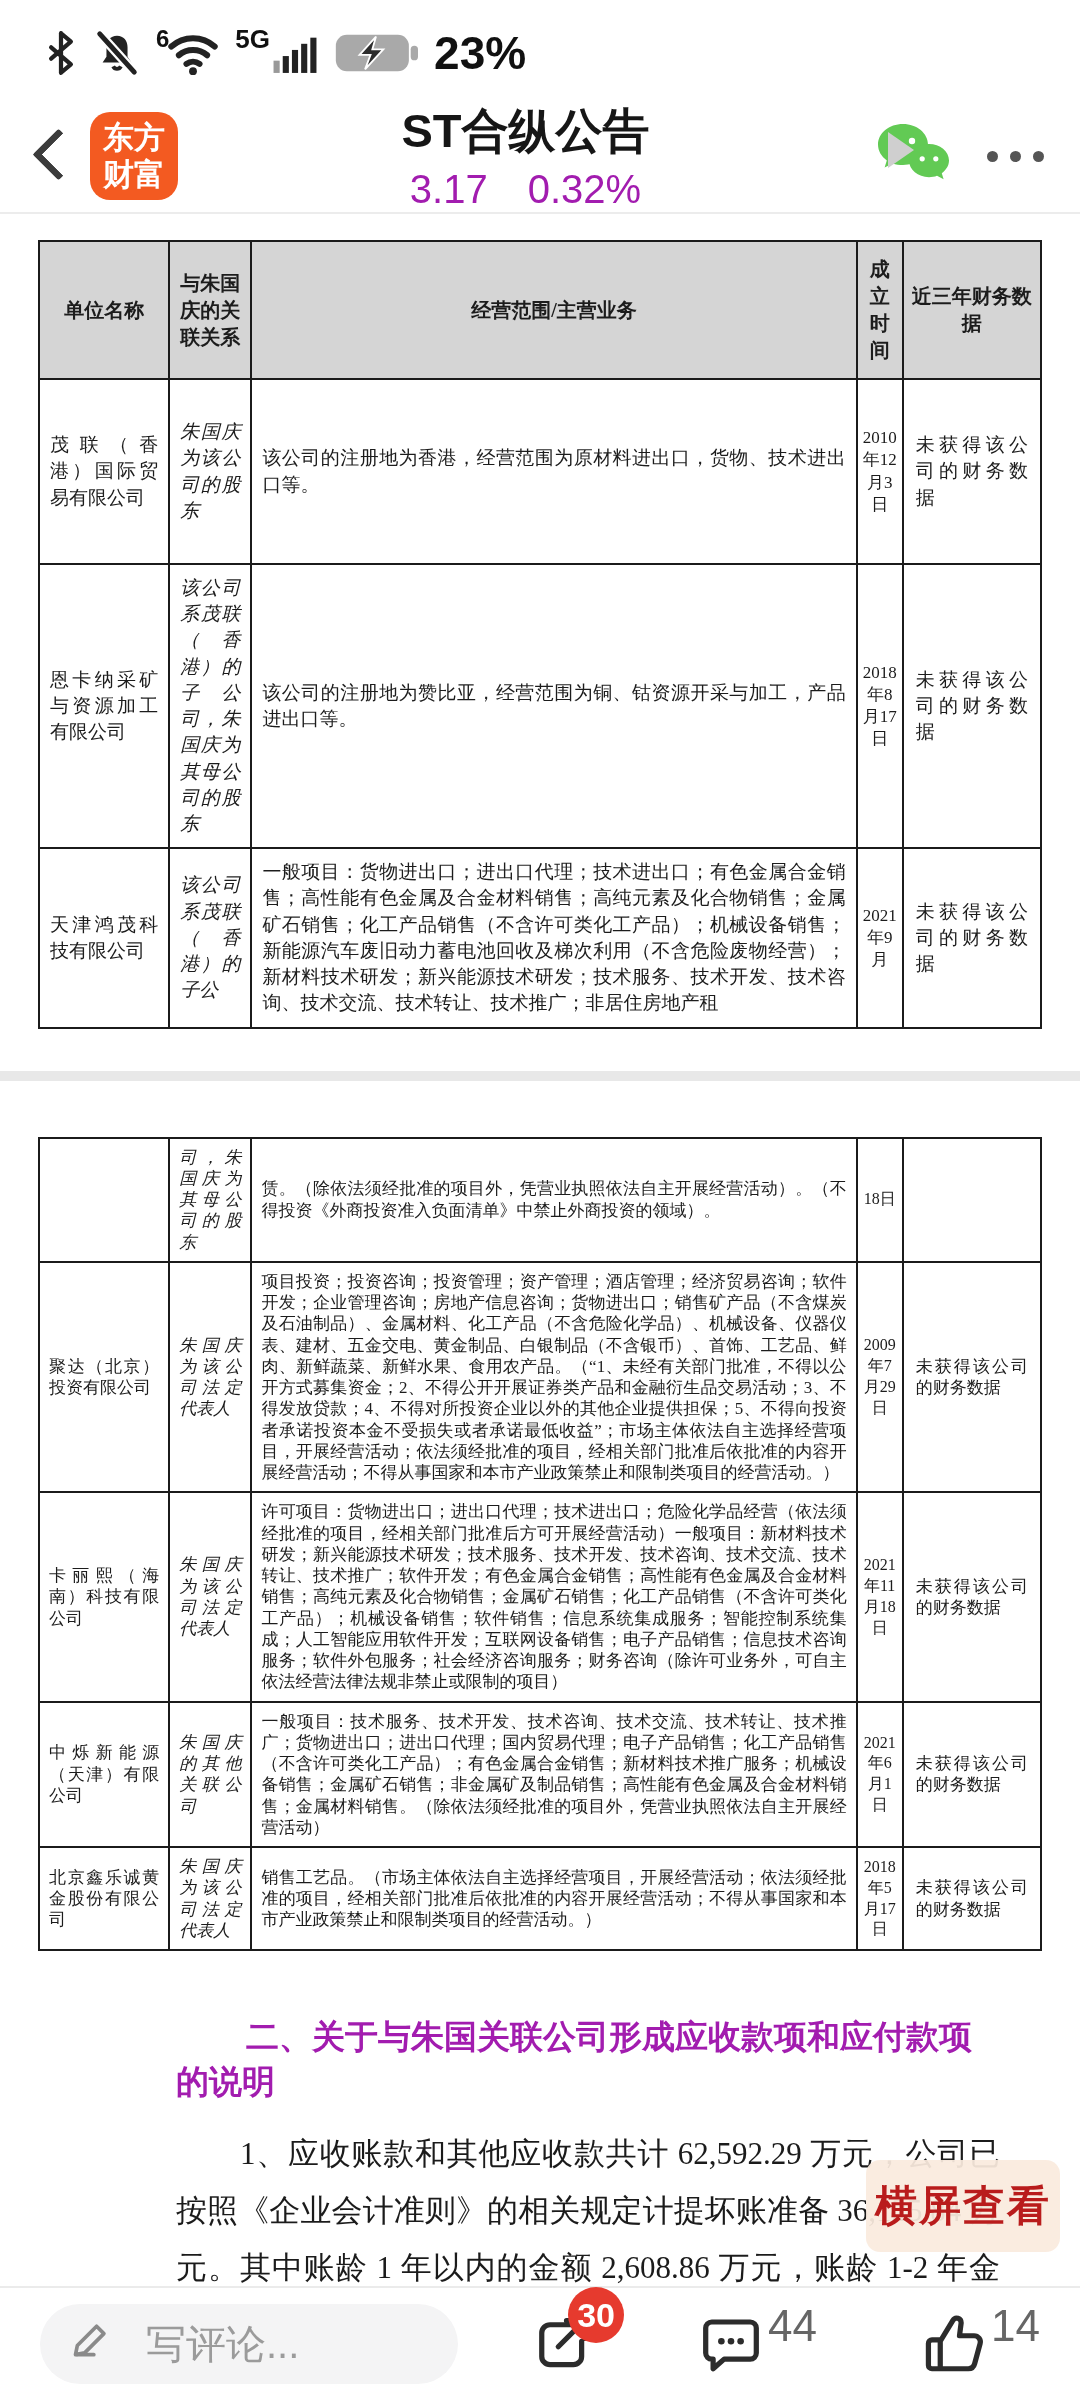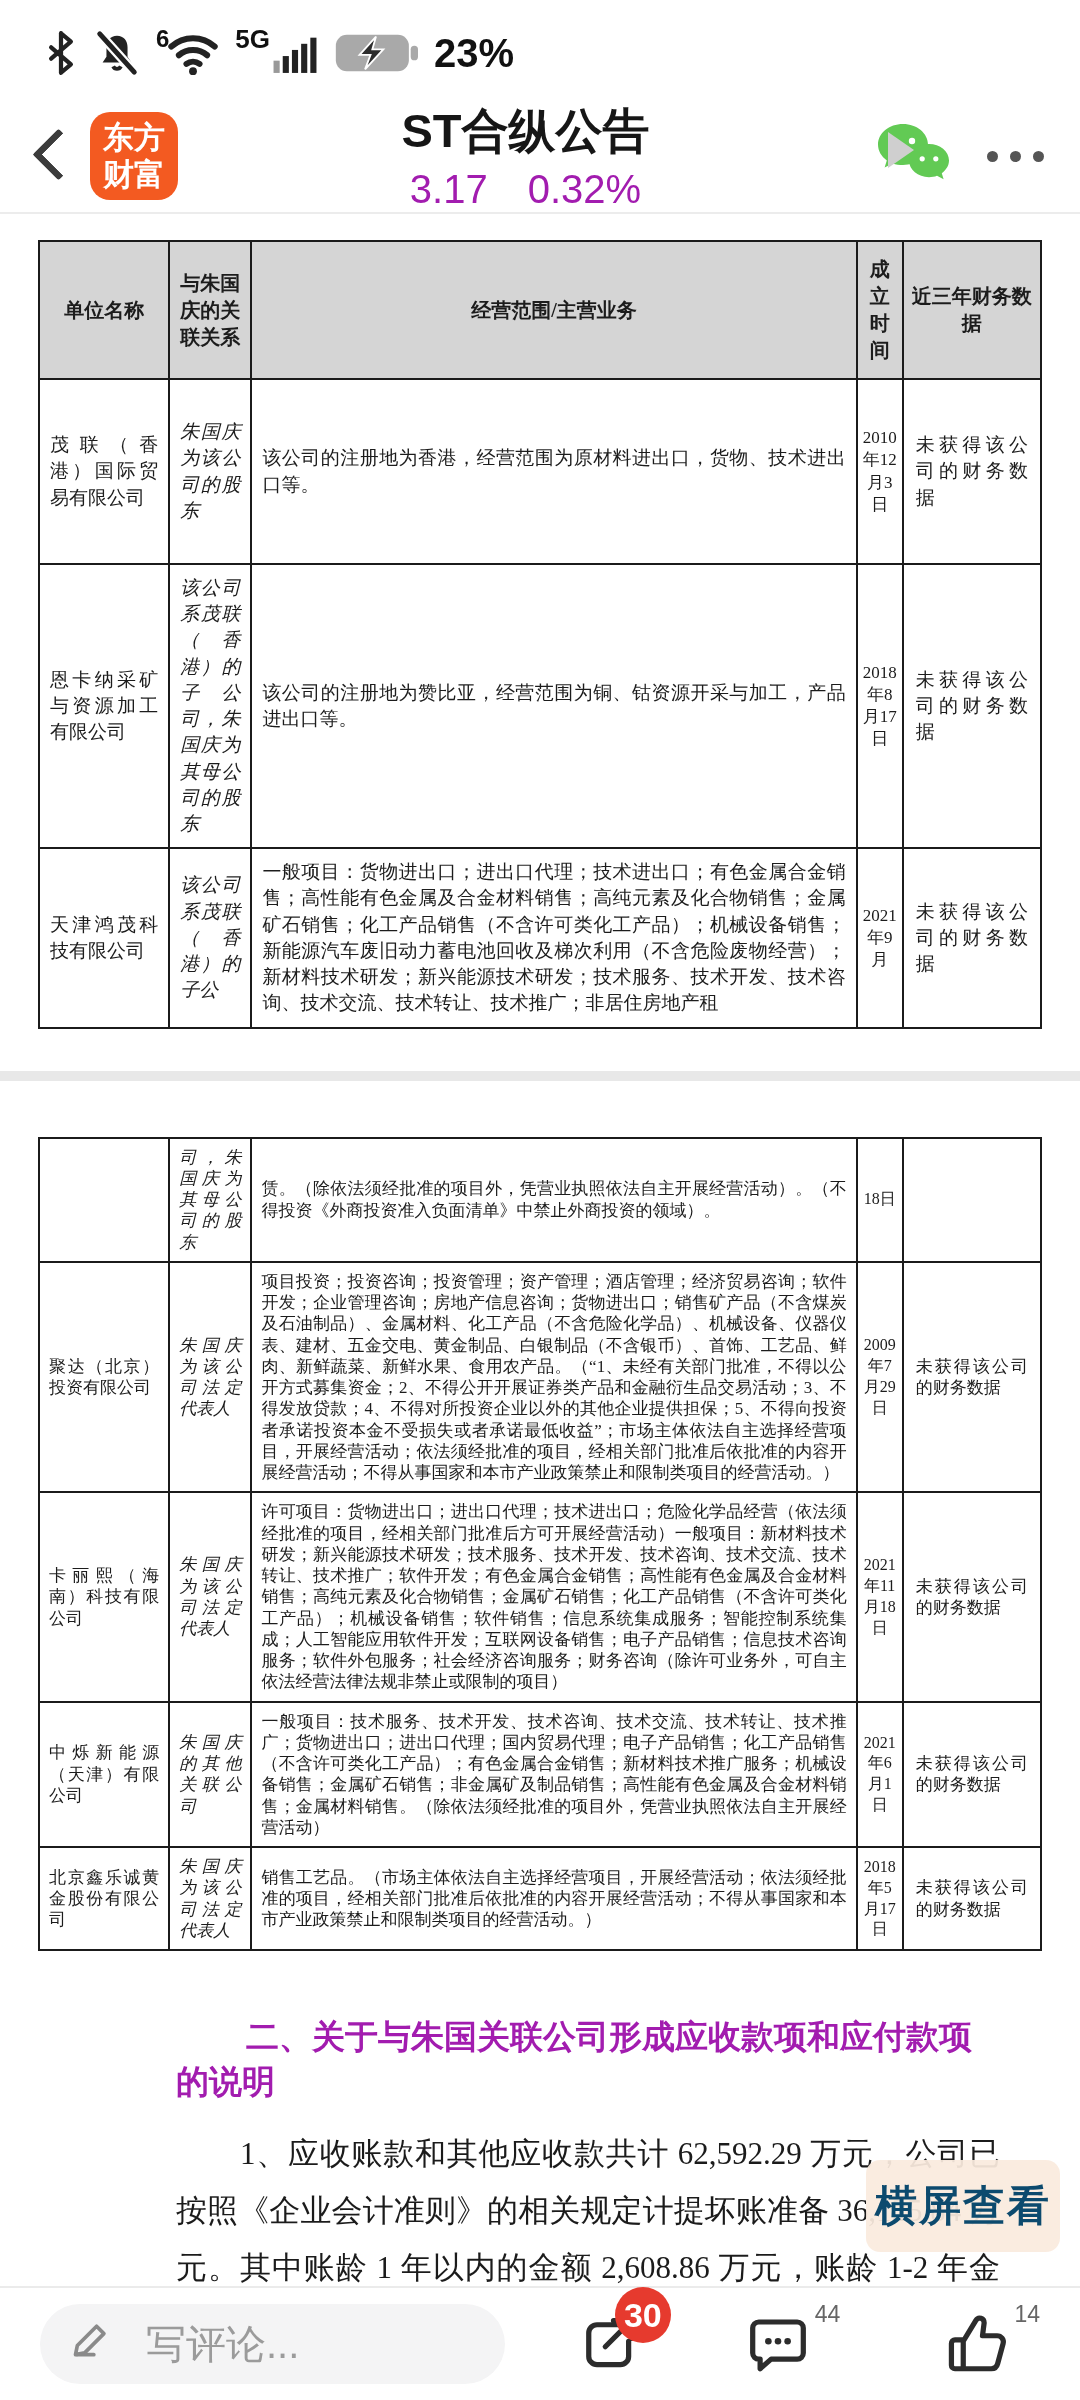--- a/index.html
+++ b/index.html
@@ -13,21 +13,21 @@
   .notif-icon{width:52px;height:52px;border-radius:12px;display:flex;align-items:center;justify-content:center;overflow:hidden;}
   .alarm{background:none;}
   .heart-app{background:#f4813f;color:#fff;font-size:34px;}
   .photo1{background:linear-gradient(135deg,#c9b27a 0%,#8a8a55 55%,#5d6b46 100%);}
   .photo2{background:linear-gradient(180deg,#cfd3d6 0%,#8e9499 60%,#62686d 100%);}
   .stripe-app{background:#f08a3c;position:relative;}
   .stripe-app::before{content:"";position:absolute;inset:0;
      background:repeating-linear-gradient(115deg,transparent 0 10px,#fff 10px 18px);}
   .sb-right{display:flex;align-items:center;gap:16px;}
   .sb-right svg{display:block;}
-  .sb-pct{font-size:40px;font-weight:600;}
+  .sb-pct{font-size:46px;font-weight:600;}
   .wifi-wrap{display:flex;align-items:flex-start;}
   .wifi-six{font-size:24px;font-weight:700;margin-right:-2px;margin-top:-4px;}
   .fiveg-wrap{display:flex;align-items:flex-start;gap:2px;}
   .fiveg-label{font-size:26px;font-weight:700;margin-top:-6px;}
   
   .app-header{position:relative;height:114px;display:flex;align-items:center;
               padding:0 30px;box-sizing:border-box;border-bottom:2px solid #ececec;background:#fff;}
   .back{width:46px;height:64px;position:relative;flex:0 0 auto;}
   .back::before{content:"";position:absolute;left:10px;top:12px;width:30px;height:30px;
      border-left:7px solid #3c3c3c;border-bottom:7px solid #3c3c3c;transform:rotate(45deg);border-radius:3px;}
@@ -61,31 +61,31 @@
   .t2 td:nth-child(4){font-size:16px;}
   .doctbl td:nth-child(5){text-align:justify;padding-left:12px;padding-right:12px;}
   .t1 tr:nth-child(2) td{height:185px;}
   .t1 tr:nth-child(3) td{height:250px;}
   .t2 tr:nth-child(1) td{height:120px;}
   .section{margin:64px 42px 0 138px;}
   .sec-heading{font-size:33px;font-weight:700;text-indent:70px;color:#a21caf;}
   .sec-para{margin-top:20px;font-size:31px;line-height:57px;text-align:justify;text-indent:64px;color:#1b1b1b;}
   
   .landscape-btn{position:absolute;left:866px;top:2160px;width:194px;height:92px;border-radius:14px;
-     background:rgba(250,235,222,0.93);color:#0c4a6e;font-size:42px;font-weight:600;
+     background:rgba(250,235,222,0.93);color:#b91c1c;font-size:42px;font-weight:600;
      display:flex;align-items:center;justify-content:center;letter-spacing:2px;
      font-family:"Liberation Sans","DejaVu Sans",sans-serif;}
   
   .bottom-bar{position:absolute;left:0;bottom:0;width:100%;height:114px;background:#fff;
       border-top:2px solid #ebebeb;display:flex;align-items:center;padding:0 40px;box-sizing:border-box;}
   .comment-pill{width:610px;height:80px;background:#f4f4f5;border-radius:44px;display:flex;
       align-items:center;padding:0 30px;box-sizing:border-box;gap:32px;color:#9b9b9b;font-size:40px;}
   .bb-icons{display:flex;align-items:flex-start;gap:104px;margin-left:70px;}
   .bb-item{position:relative;display:flex;align-items:flex-start;}
-  .bb-count{font-size:23px;color:#666;margin:-10px 0 0 4px;font-weight:500;}
+  .bb-count{font-size:44px;color:#666;margin:-10px 0 0 4px;font-weight:500;}
   .badge{position:absolute;top:-24px;left:40px;min-width:56px;height:56px;border-radius:28px;
       background:#e63a2e;color:#fff;font-size:34px;font-weight:600;display:flex;align-items:center;
       justify-content:center;padding:0 8px;box-sizing:border-box;}
 </style>
 </head>
 <body>
 
 <div class="phone">
 
   <div class="status-bar">

